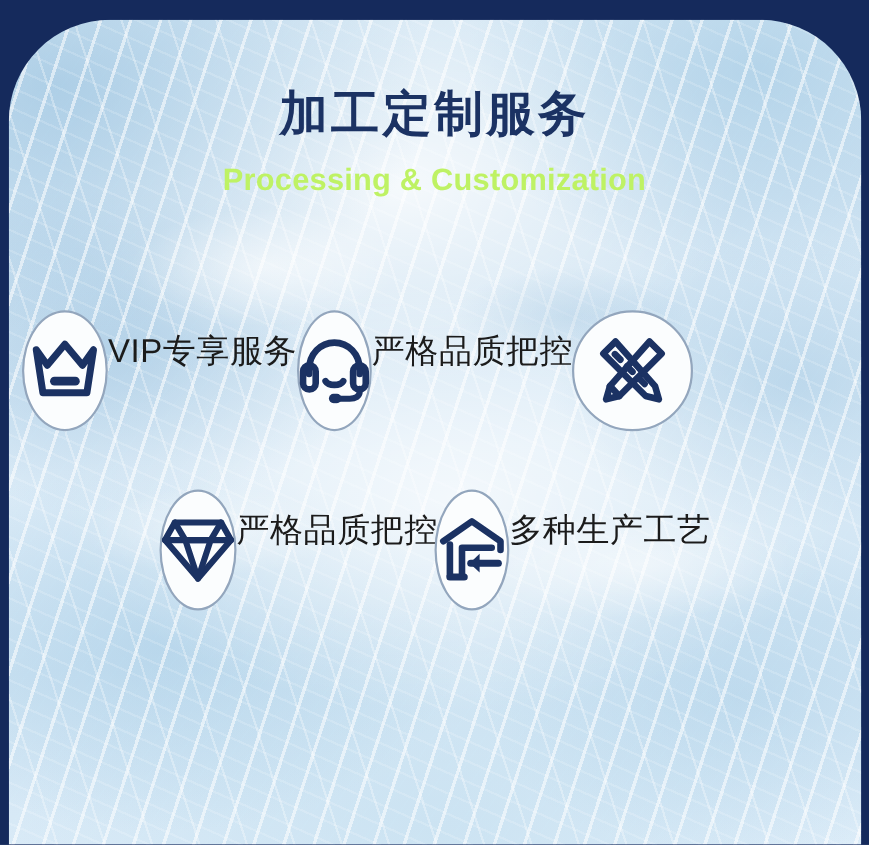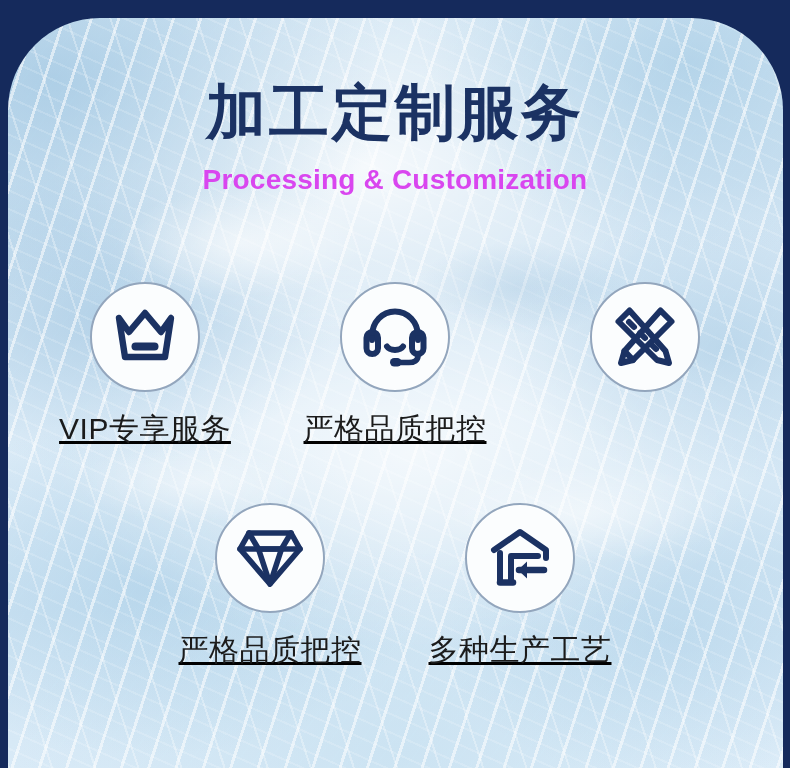--- a/index.html
+++ b/index.html
@@ -69,45 +69,45 @@
       radial-gradient(20% 7% at 24% 62%, rgba(255,255,255,.45) 0%, rgba(255,255,255,0) 76%);
     pointer-events:none;
   }
 
   
   #header{
     position:absolute; left:0; right:0; top:82px;
     text-align:center; z-index:5;
   }
   #main-title{
-    font-size:60px; line-height:1.02; font-weight:700;
+    font-size:44px; line-height:1.02; font-weight:700;
     letter-spacing:3px;
     color:#1b3263;
   }
   #sub-title{
     margin-top:21px;
     font-size:28px; font-weight:700;
     letter-spacing:.2px;
-    color:#d946ef;
+    color:#bef264;
   }
 
   
   #features{
     position:absolute; left:0; right:0; top:282px;
     z-index:5;
   }
   .feature-row{
     display:flex;
     justify-content:center;
     align-items:flex-start;
   }
   .feature-row + .feature-row{ margin-top:53px; }
   .feature-cell{
     width:250px;
-    display:flex; flex-direction:column; align-items:center;text-decoration:underline;
+    display:flex; flex-direction:row; 
   }
   .icon-circle{
     width:110px; height:110px;
     border-radius:50%;
     background:#fbfdfe;
     border:2px solid #93a6bd;
     display:flex; align-items:center; justify-content:center;
     box-shadow:0 0 0 1px rgba(255,255,255,.5) inset;
   }
   .icon-circle svg{ display:block; }

